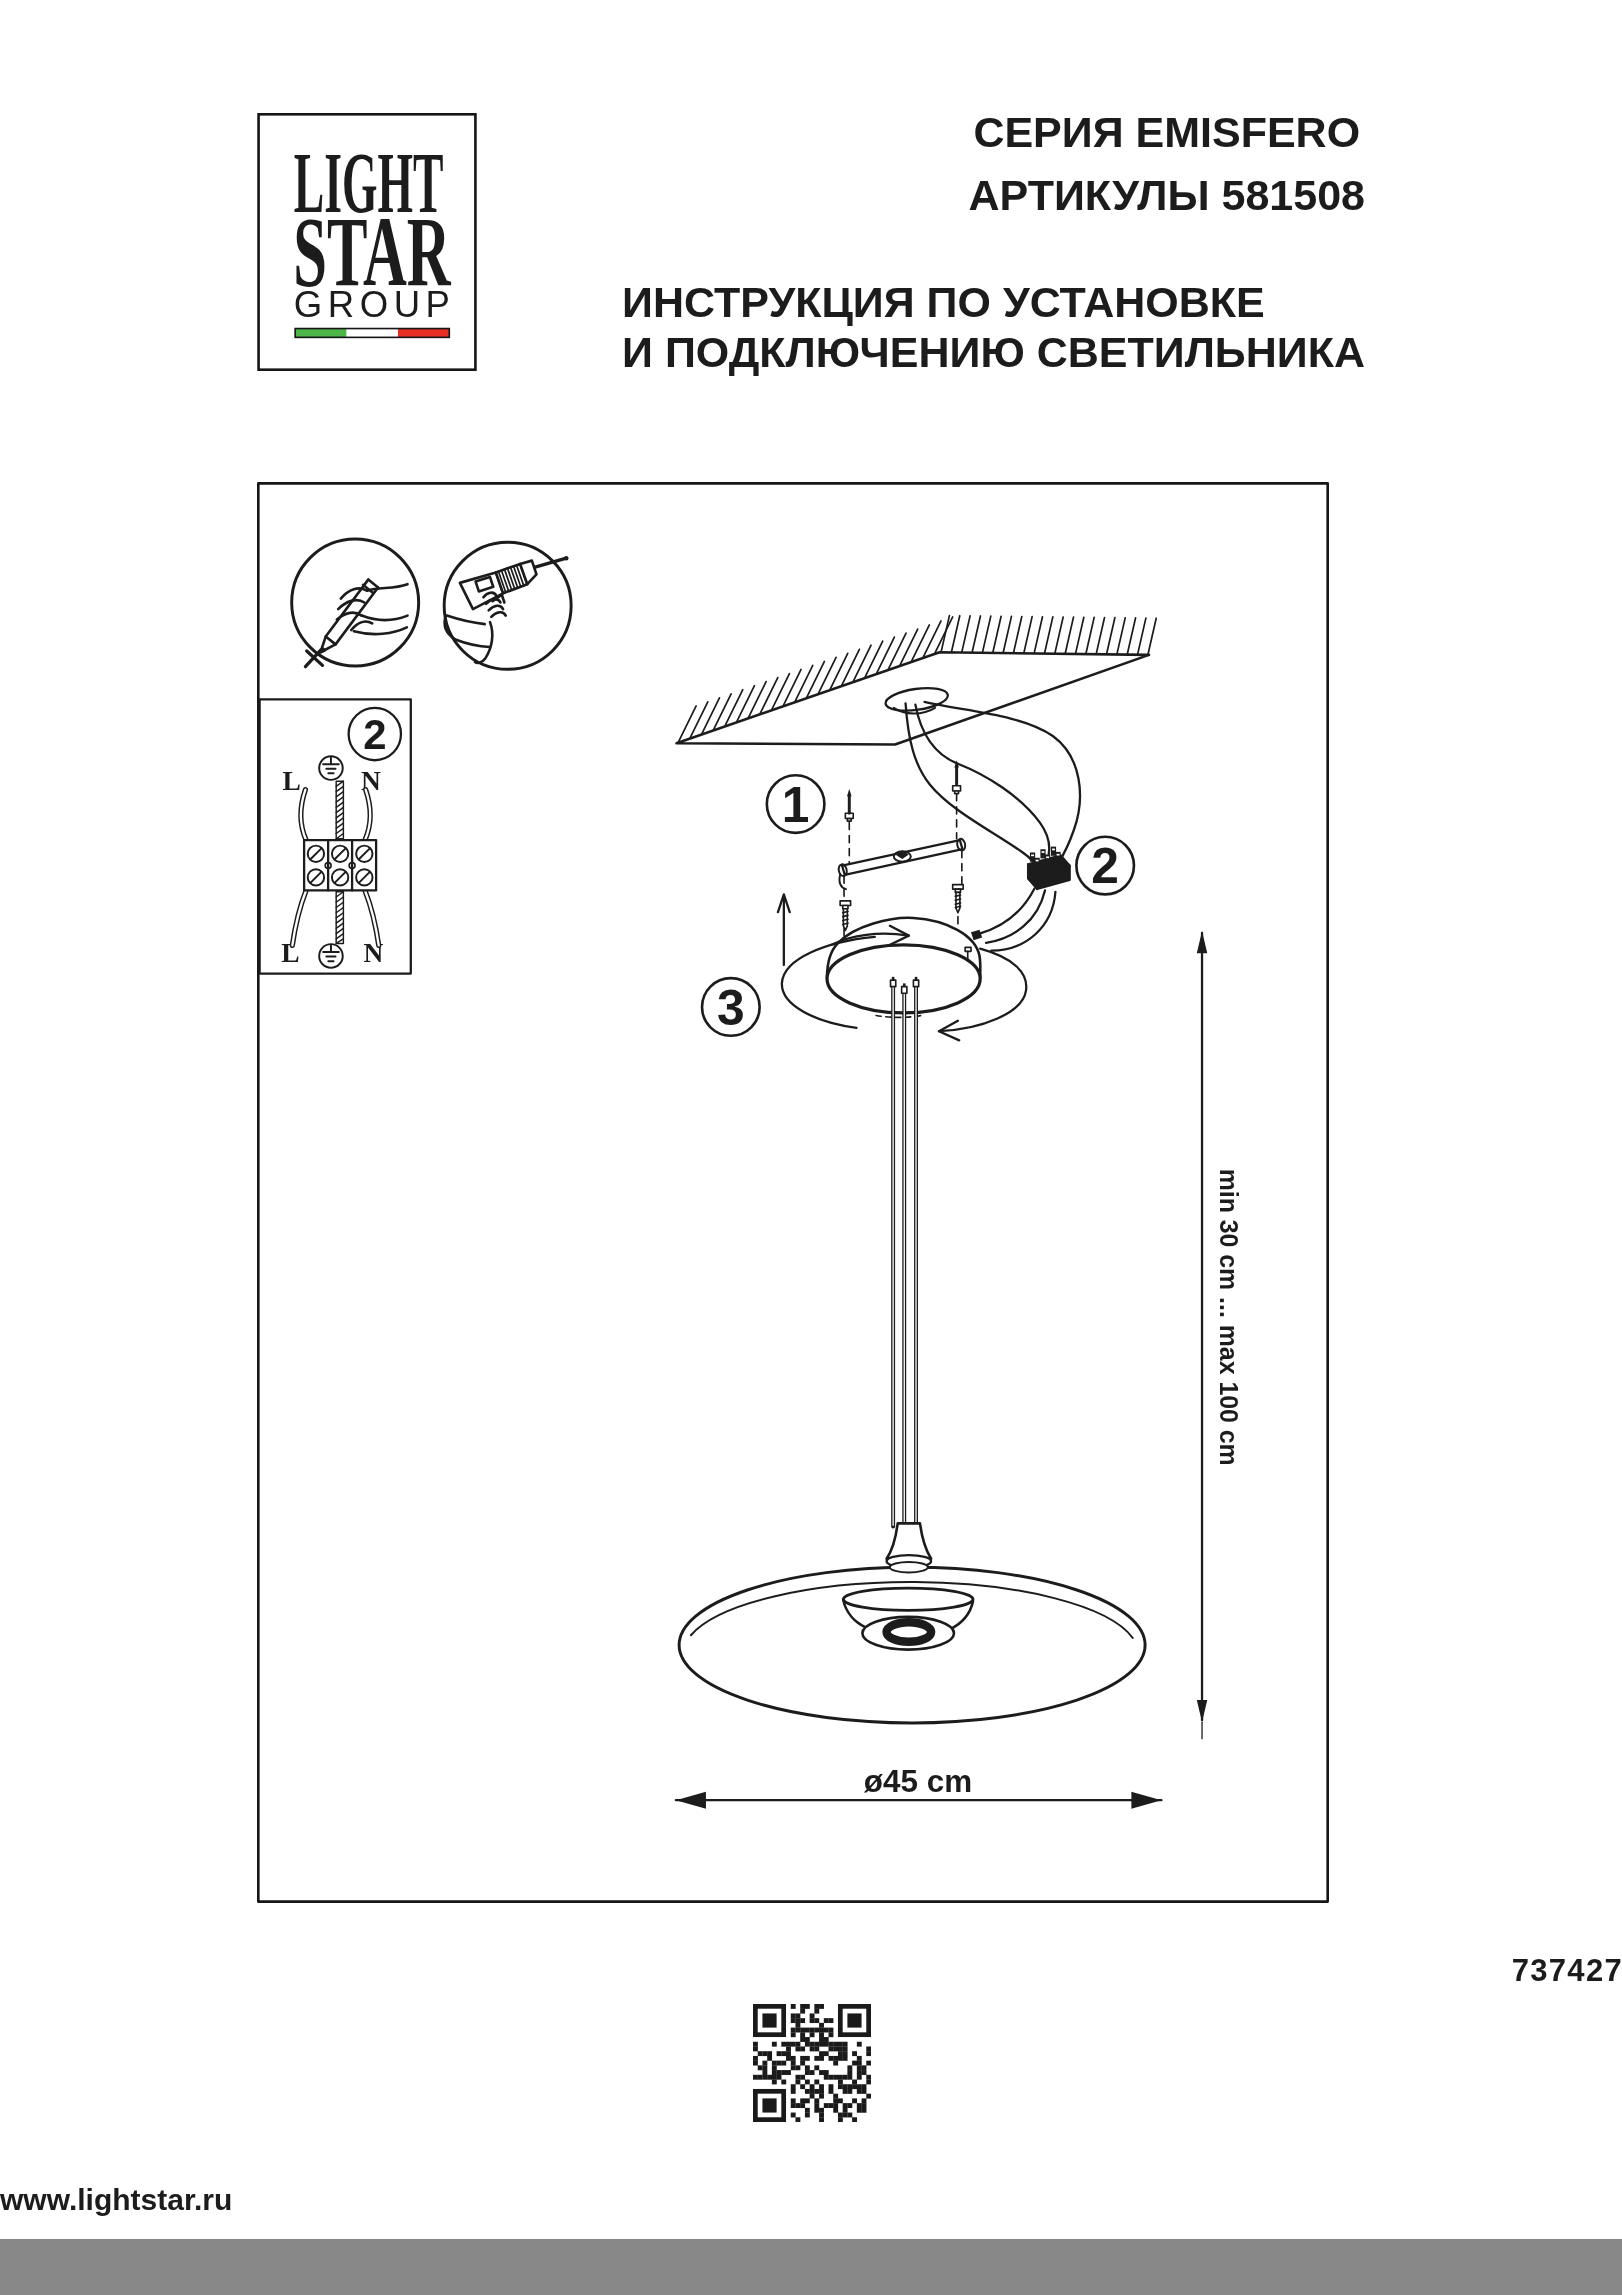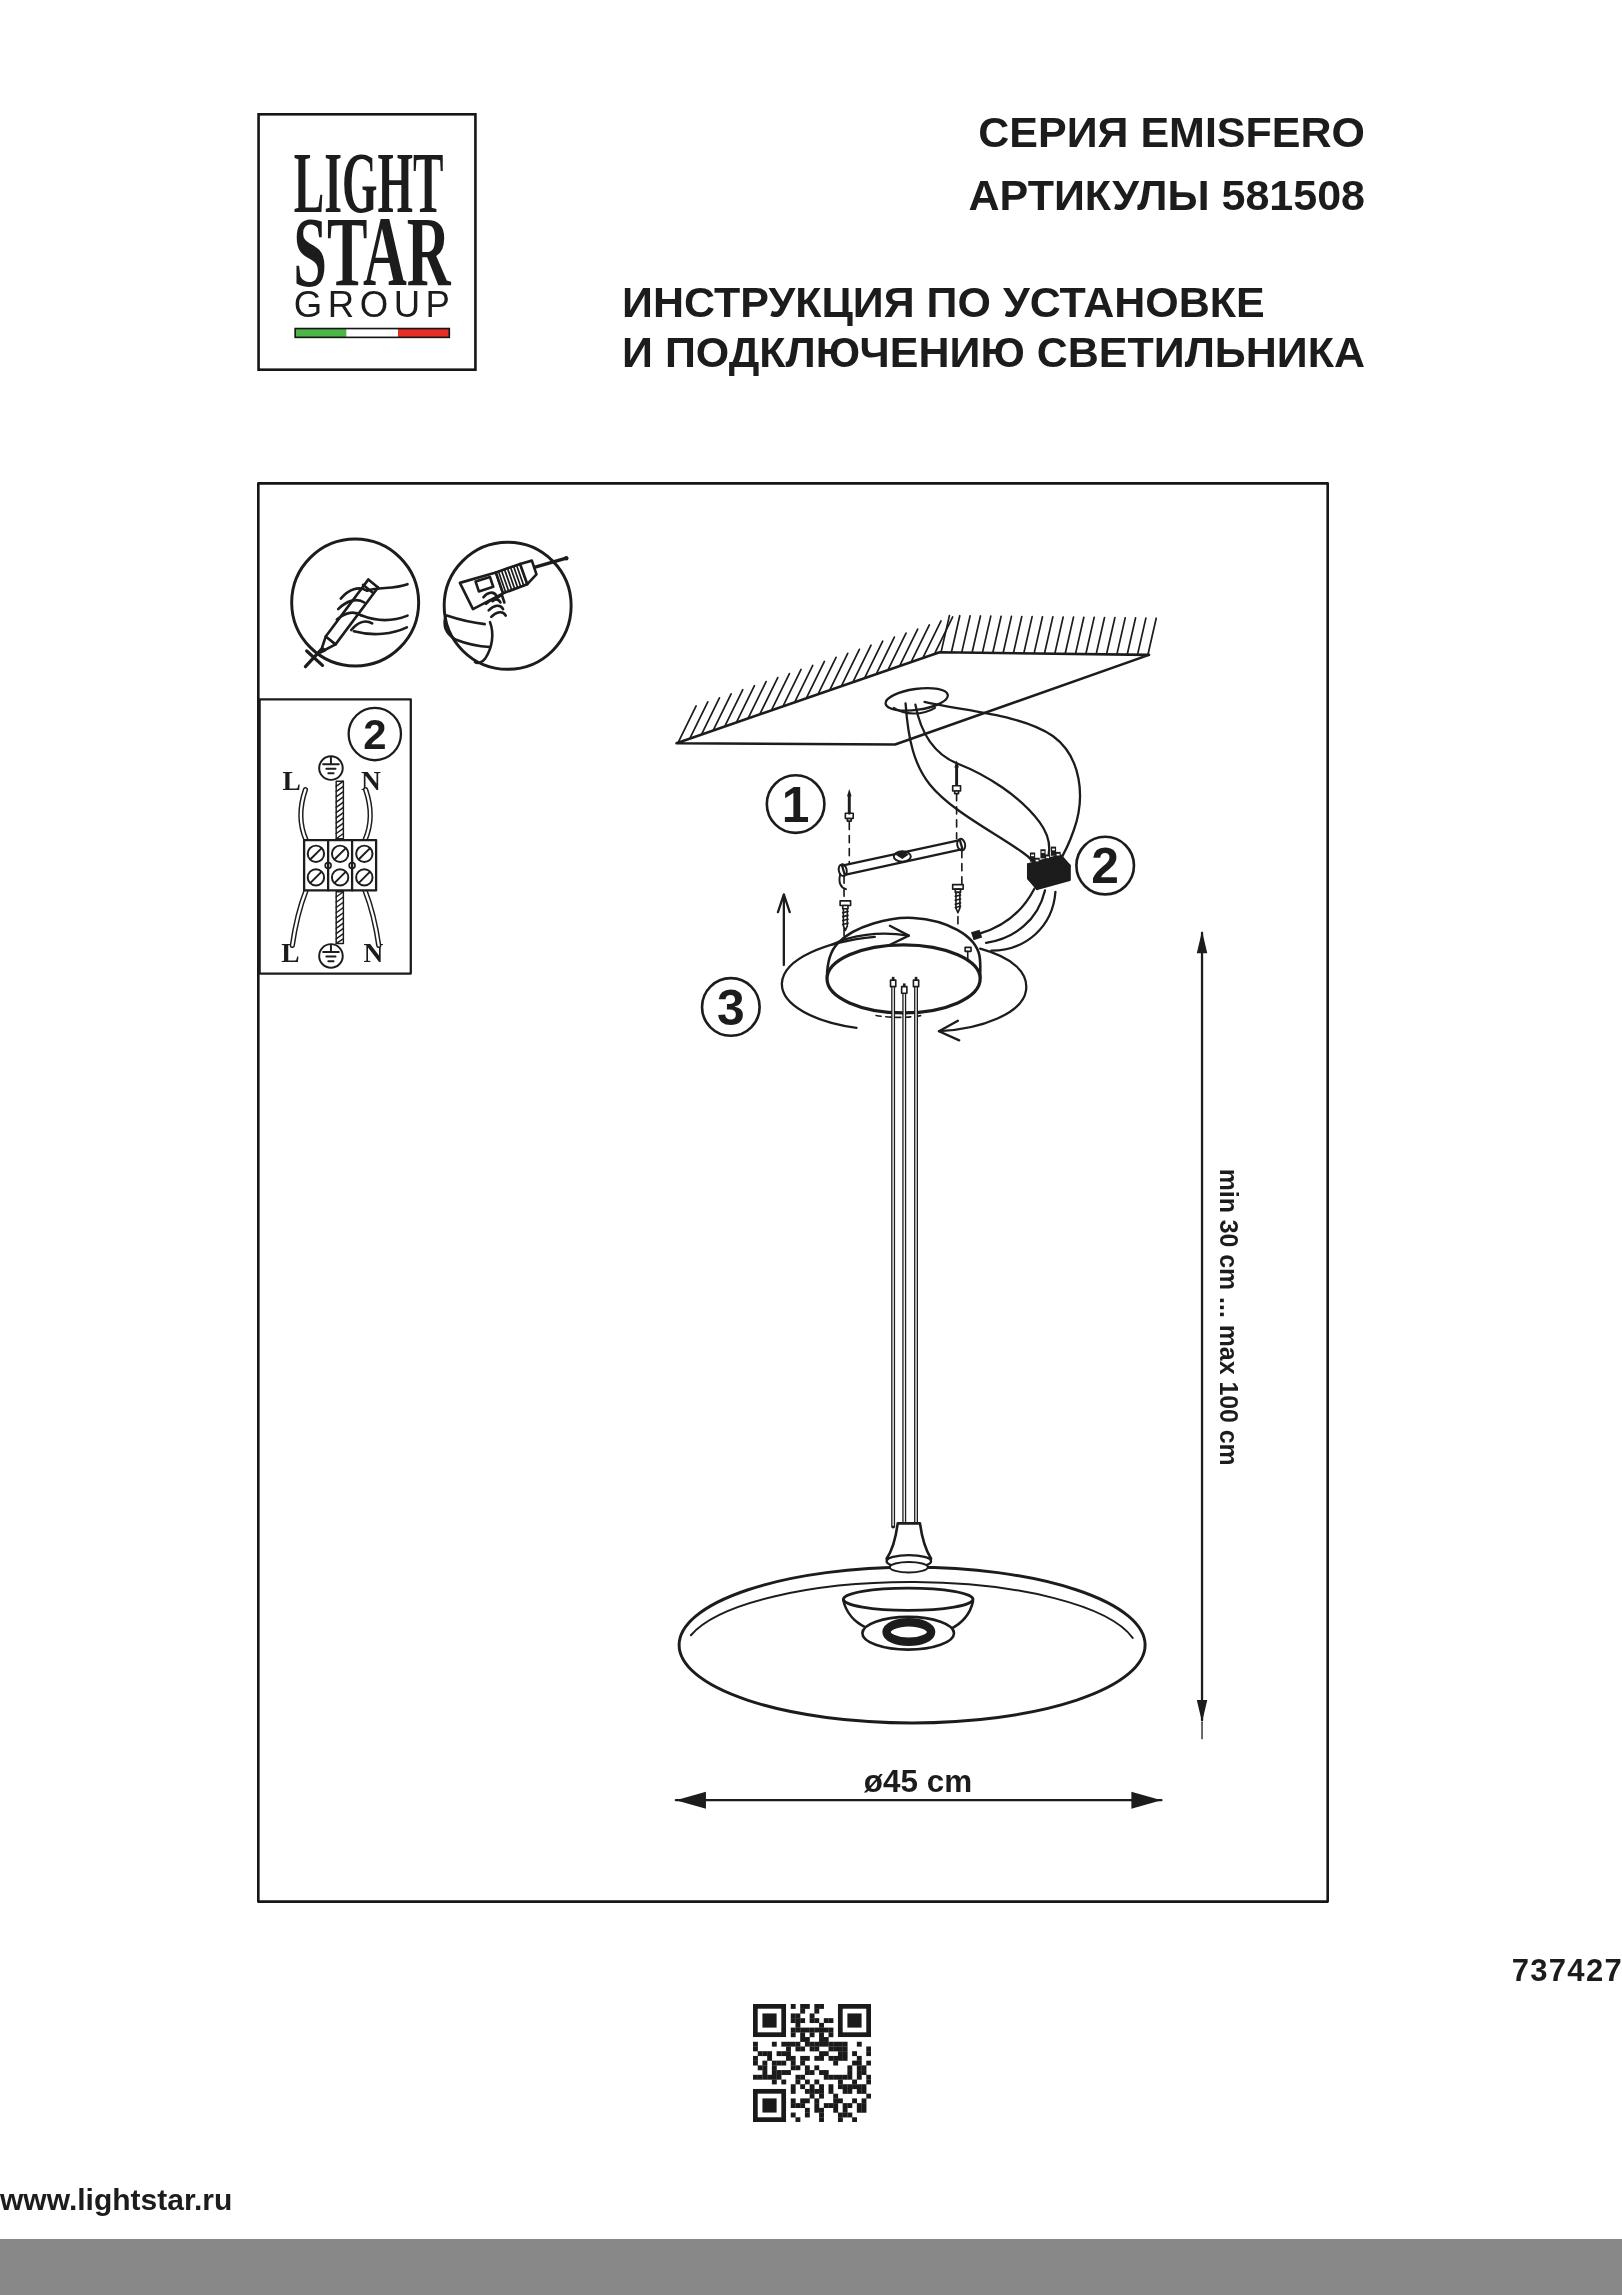--- a/index.html
+++ b/index.html
@@ -1,21 +1,21 @@
 <!DOCTYPE html>
 <html style="font-size:10.5px"><head>
 <meta charset="utf-8">
 <style>
   html,body{margin:0;padding:0;background:#888;}
   #page{
     position:relative;width:1623px;height:2239px;background:#ffffff;
     font-family:"Liberation Sans",sans-serif;color:#1c1c1c;overflow:hidden;
   }
   .abs{position:absolute;}
-  #header-block{right:258px;top:101px;text-align:right;}
+  #header-block{right:258px;top:101px;text-align:center;}
   .hdr-a{font-size:43px;line-height:63px;font-weight:bold;letter-spacing:0;}
   #header-title{right:258px;top:277px;text-align:left;}
   .hdr-b{font-size:43px;line-height:50px;font-weight:bold;}
   #footer-article{left:0;top:1953px;width:1623px;text-align:right;
     font-size:31px;font-weight:600;letter-spacing:1.3px;}
   #footer-site{left:0;top:2183px;width:1623px;text-align:left;
     font-size:30px;font-weight:bold;}
   svg text{font-family:"Liberation Sans",sans-serif;}
   text.serifb{font-family:"Liberation Serif",serif;font-weight:bold;}
   .stepnum{font-weight:bold;}

